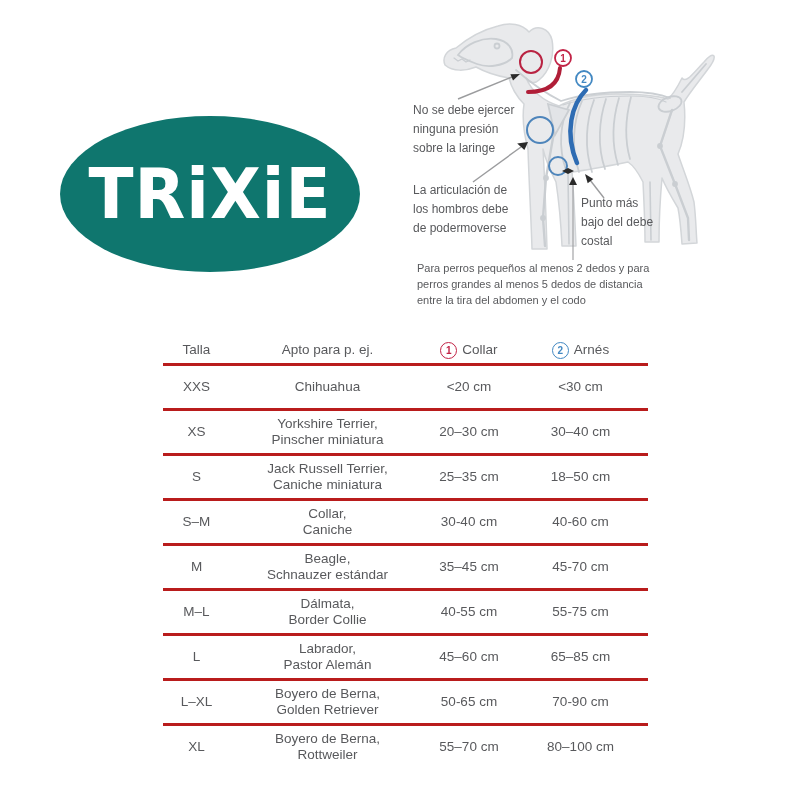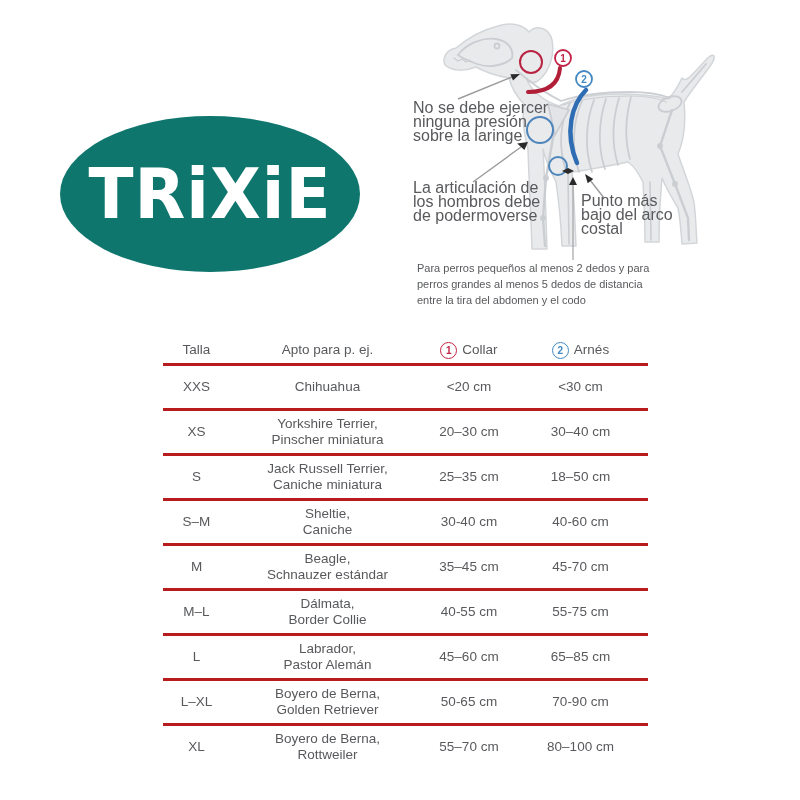--- a/index.html
+++ b/index.html
@@ -16,21 +16,21 @@
   }
   .logo-text{
     color:#ffffff;font-family:"DejaVu Sans", sans-serif;
     font-weight:800;font-size:66px;letter-spacing:1px;
     transform:scaleY(1.04);
   }
   
   .diagram{position:absolute;left:398px;top:22px;width:382px;height:300px;}
   .diagram svg{position:absolute;left:0;top:0;}
   .diag-label{
-    position:absolute;font-size:16px;line-height:14px;color:#58595c;
+    position:absolute;font-size:12px;line-height:19px;color:#58595c;
     white-space:pre-line;
   }
   .lbl-larynx{left:15px;top:79px;}
   .lbl-shoulder{left:15px;top:159px;}
   .lbl-ribcage{left:183px;top:172px;}
   .lbl-distance{left:19px;top:238px;width:292px;font-size:11px;line-height:16px;}
   
   .size-table{position:absolute;left:163px;top:337px;width:485px;font-size:13.5px;}
   .t-row{display:flex;align-items:center;height:42px;border-top:3px solid #b91c1c;}
   .t-row.header{height:26px;border-top:none;}
@@ -125,21 +125,21 @@
       <polygon points="176,149 170,146 170,152" stroke="none"></polygon>
     </g>
   </svg>
   <div class="diag-label lbl-larynx">No se debe ejercer
 ninguna presión
 sobre la laringe</div>
   <div class="diag-label lbl-shoulder">La articulación de
 los hombros debe
 de podermoverse</div>
   <div class="diag-label lbl-ribcage">Punto más
-bajo del arco
+bajo del debe
 costal</div>
   <div class="diag-label lbl-distance">Para perros pequeños al menos 2 dedos y para
 perros grandes al menos 5 dedos de distancia
 entre la tira del abdomen y el codo</div>
 </div>
 
 <div class="size-table">
   <div class="t-row header">
     <div class="cell c-size">Talla</div>
     <div class="cell c-breeds">Apto para p. ej.</div>
@@ -168,21 +168,21 @@
   </div>
   <div class="t-row">
     <div class="cell c-size">S</div>
     <div class="cell c-breeds">Jack Russell Terrier,
 Caniche miniatura</div>
     <div class="cell c-collar">25–35 cm</div>
     <div class="cell c-harness">18–50 cm</div>
   </div>
   <div class="t-row">
     <div class="cell c-size">S–M</div>
-    <div class="cell c-breeds">Sheltie,
+    <div class="cell c-breeds">Collar,
 Caniche</div>
     <div class="cell c-collar">30-40 cm</div>
     <div class="cell c-harness">40-60 cm</div>
   </div>
   <div class="t-row">
     <div class="cell c-size">M</div>
     <div class="cell c-breeds">Beagle,
 Schnauzer estándar</div>
     <div class="cell c-collar">35–45 cm</div>
     <div class="cell c-harness">45-70 cm</div>

